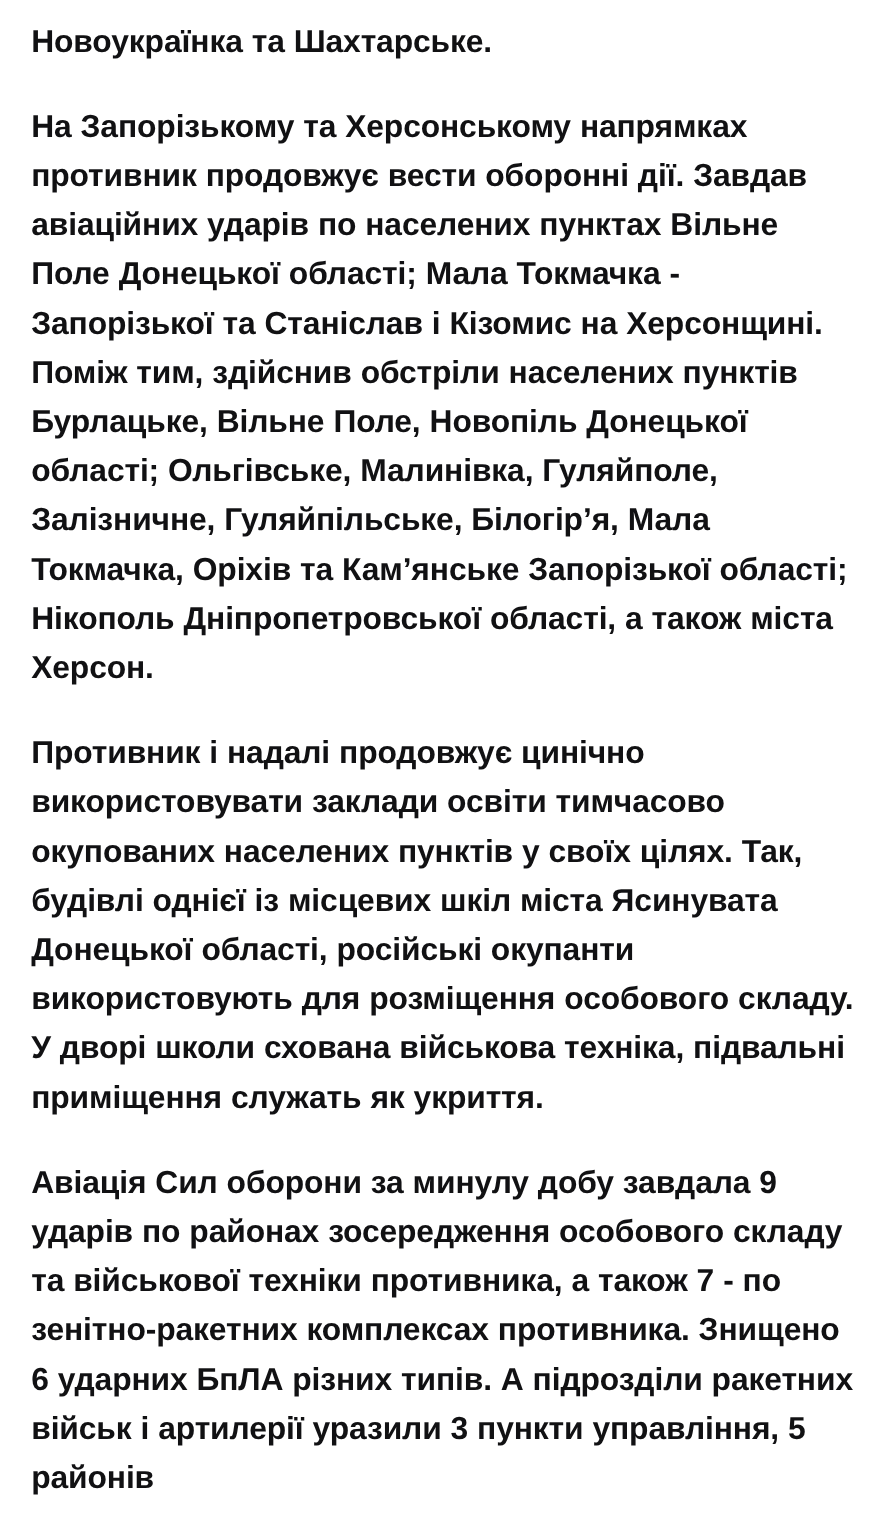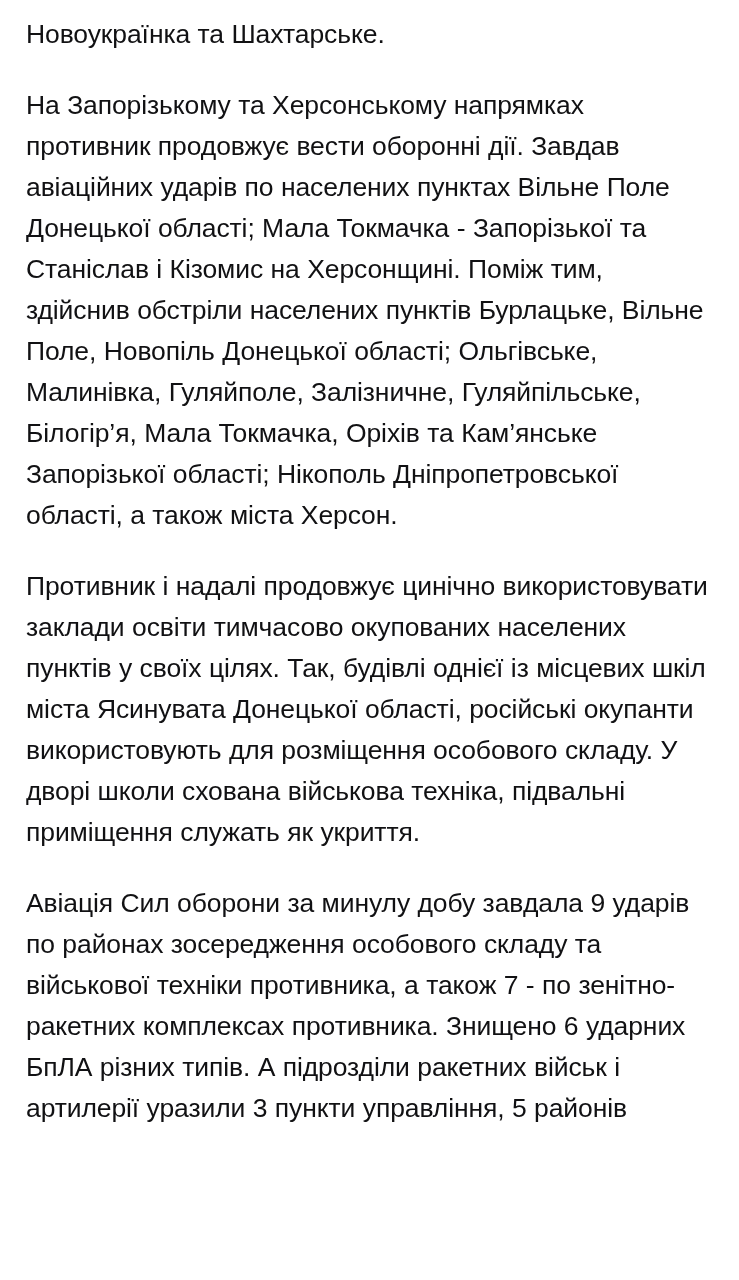--- a/index.html
+++ b/index.html
@@ -21,20 +21,21 @@
   }
   .paragraph {
     margin: 0 0 30px 0;
     font-size: 26.5px;
     line-height: 41px;
     letter-spacing: -0.1px;
     word-spacing: 0.2px;
     color: #111113;
     text-align: left;
     white-space: pre-wrap;
+    font-weight: bold;
   }
   .paragraph:last-child {
     margin-bottom: 0;
   }
   .paragraph.truncated {
     overflow: hidden;
   }
 </style>
 </head>
 <body style="background: rgb(255, 255, 255);">

